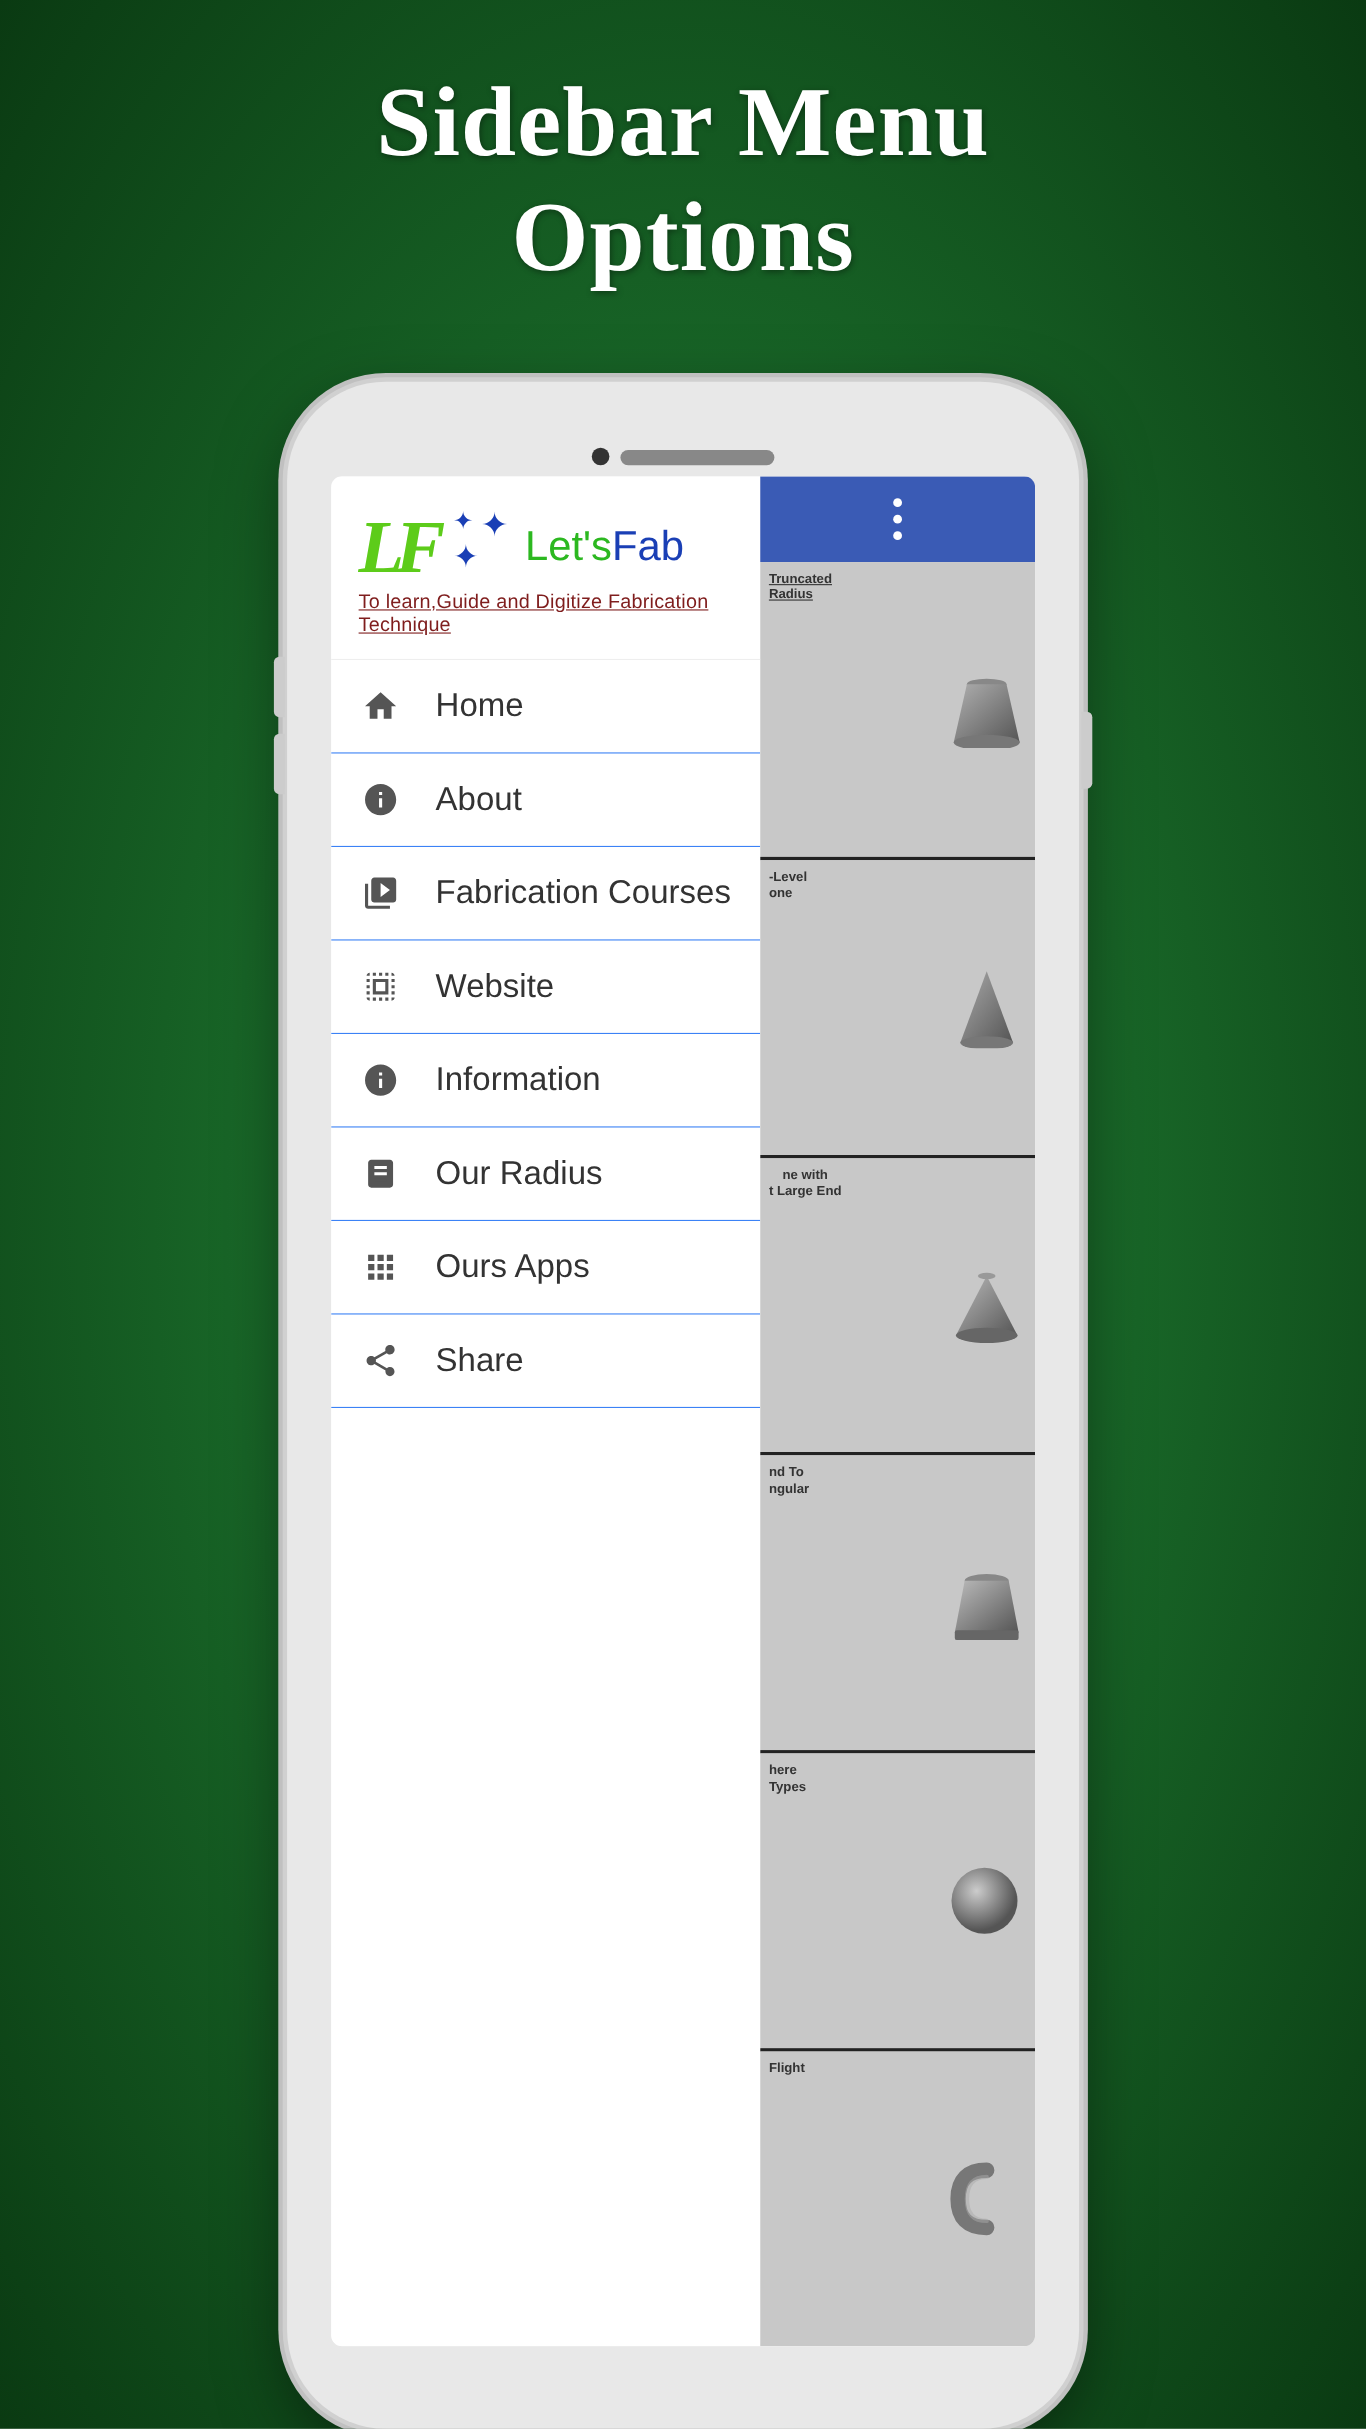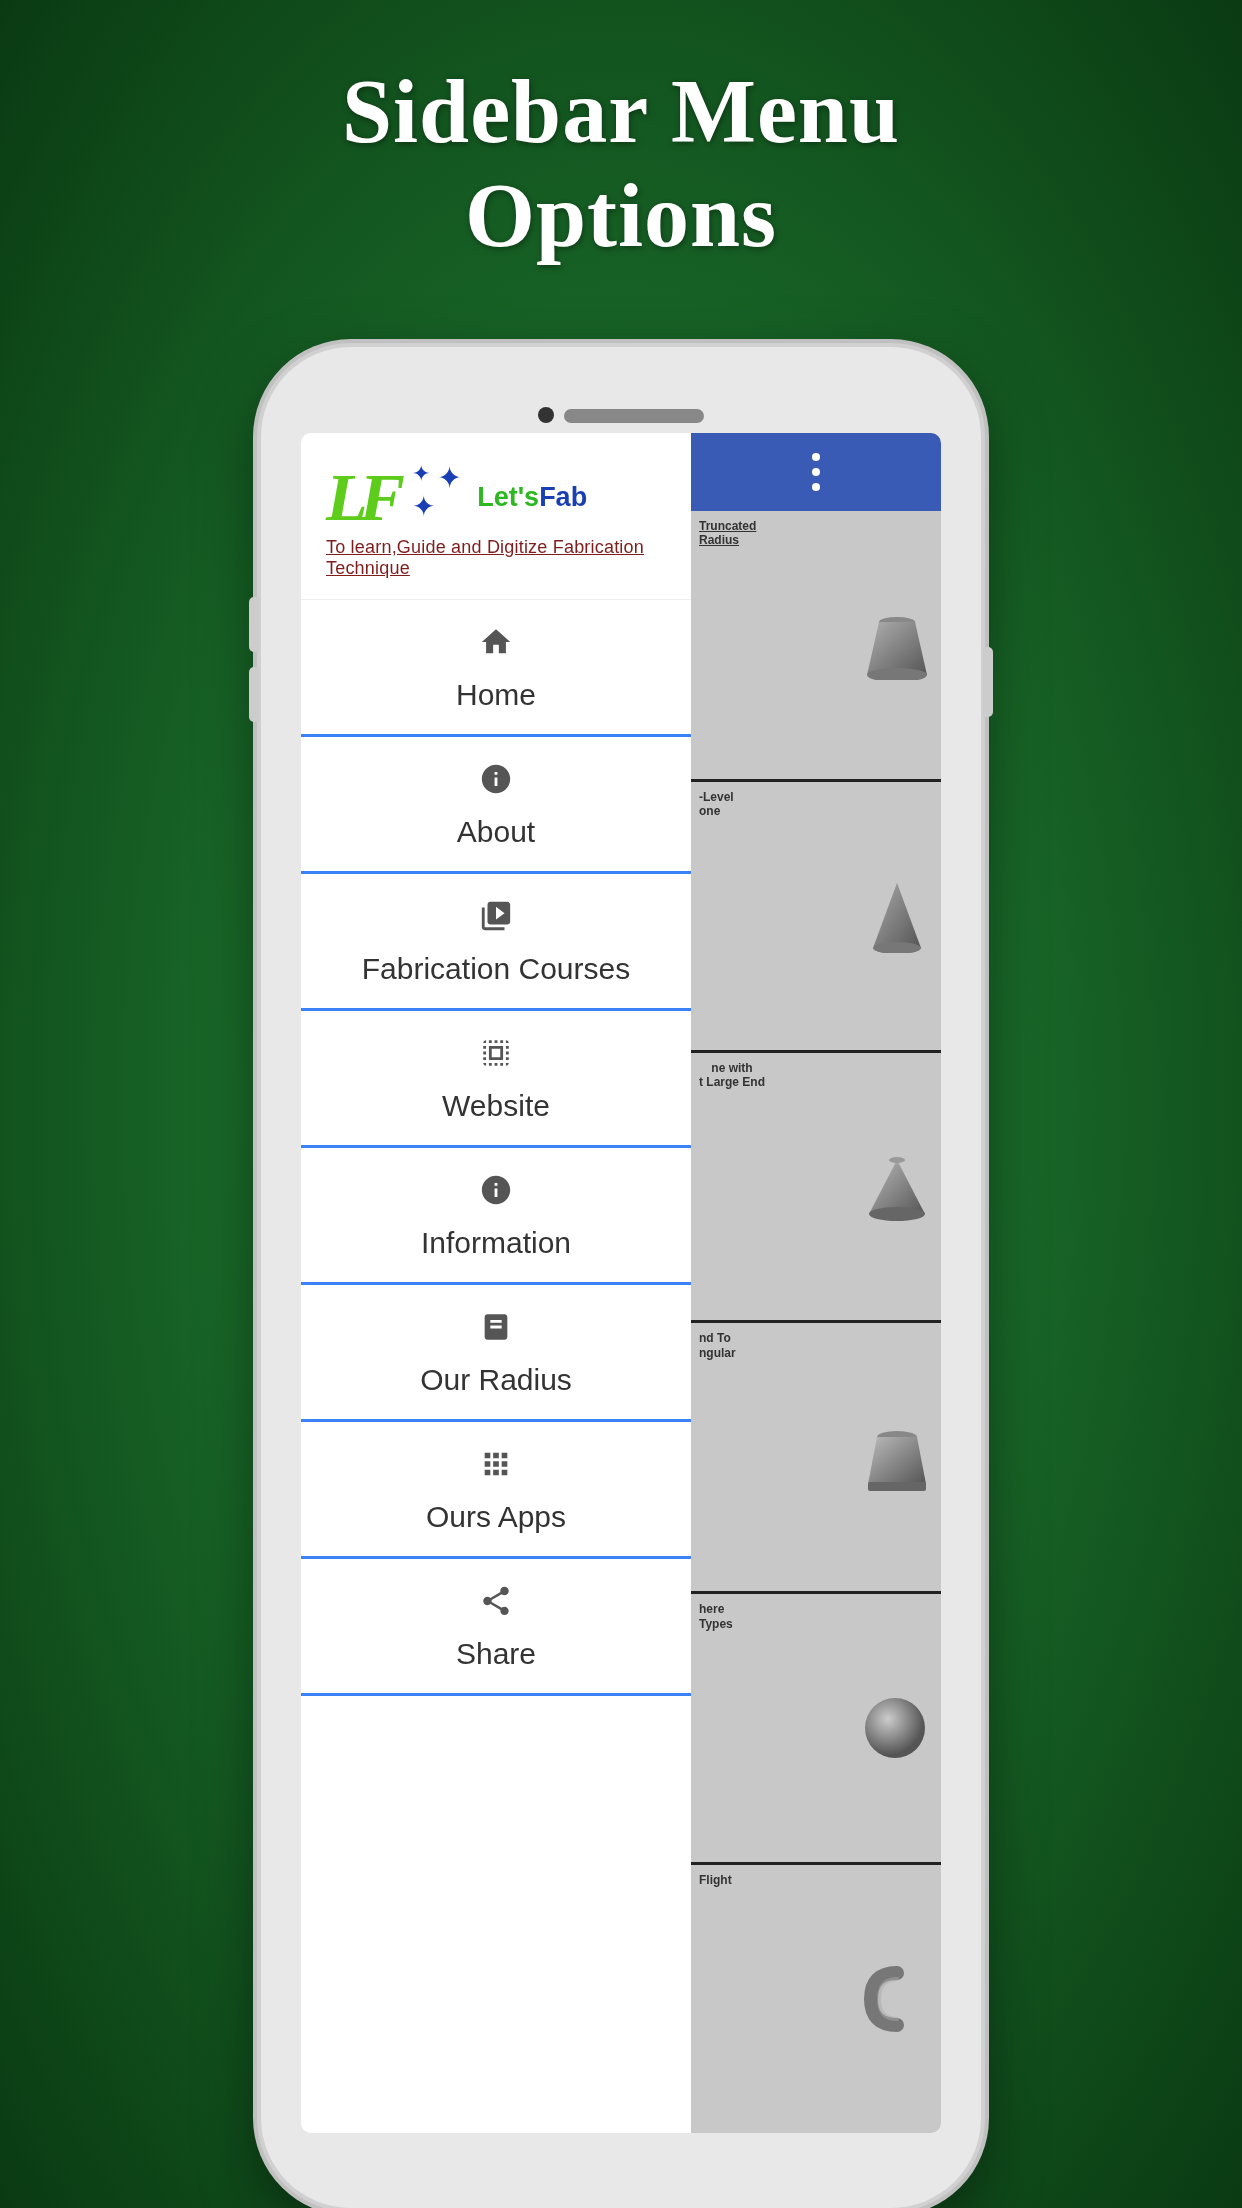--- a/index.html
+++ b/index.html
@@ -101,22 +101,22 @@
       border-bottom: 1px solid #eee;
     }
 
     .logo-row {
       display: flex;
       align-items: center;
       gap: 5px;
     }
 
     .logo-name {
-      font-size: 27px;
-      font-weight: bold;
+      font-size: 38px;
+      font-weight: normal;
       color: #1a3fb5;
       font-family: Arial, sans-serif;
       margin-left: 5px;
     }
 
     .logo-name span {
       color: #2cb820;
     }
 
     .logo-tagline {
@@ -130,24 +130,23 @@
 
     .sidebar-menu {
       flex: 1;
       overflow: hidden;
     }
 
     .menu-item {
       display: flex;
       align-items: center;
       padding: 22px 25px;
-      gap: 16px;
+      gap: 30px;
       cursor: pointer;
-      border-bottom: 3px solid #3b82f6;
-      flex-direction: column;
+      border-bottom: 1px solid #3b82f6;
     }
 
     .menu-icon {
       width: 40px;
       height: 40px;
       display: flex;
       align-items: center;
       justify-content: center;
       flex-shrink: 0;
     }

